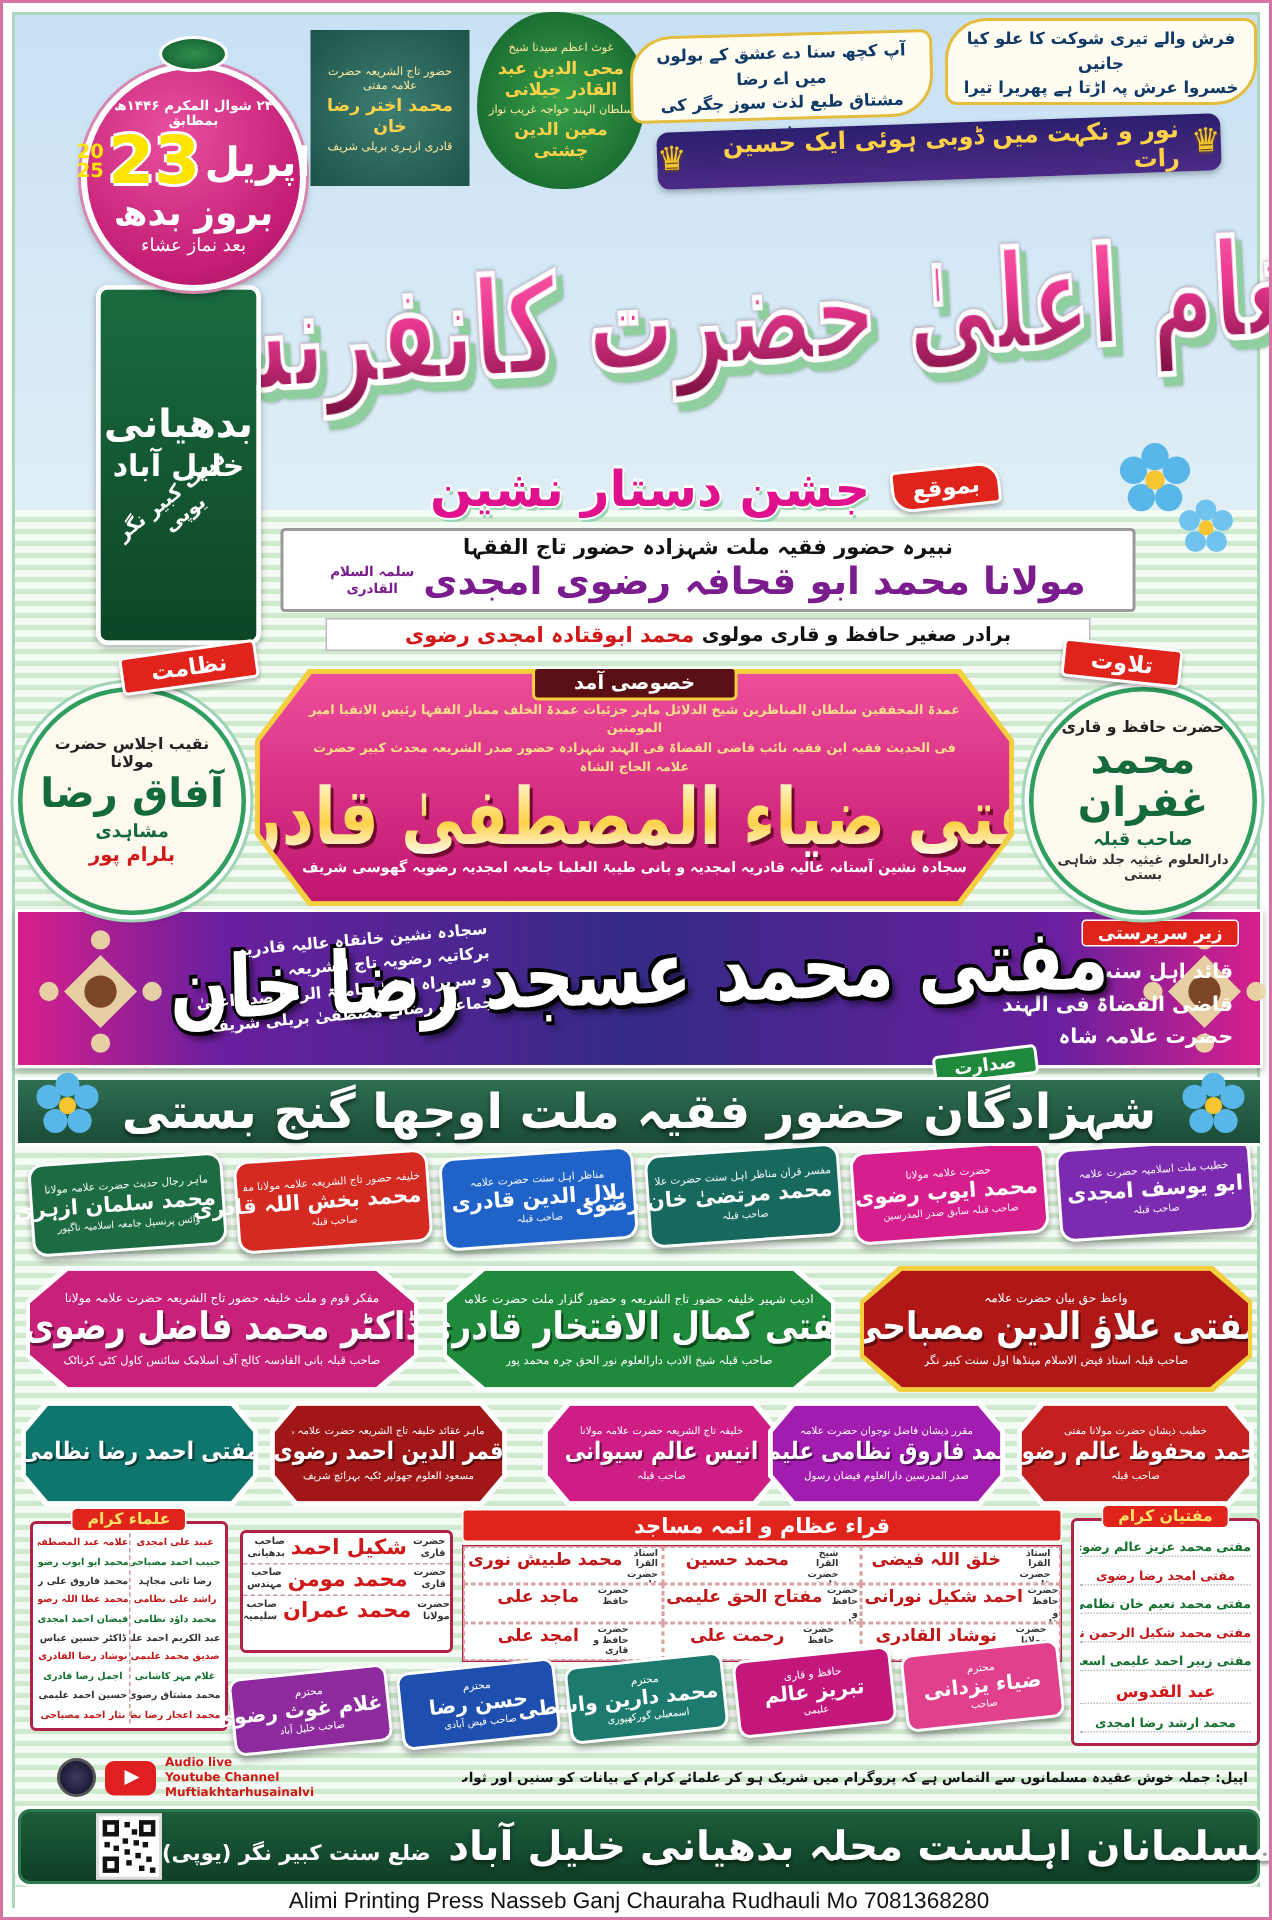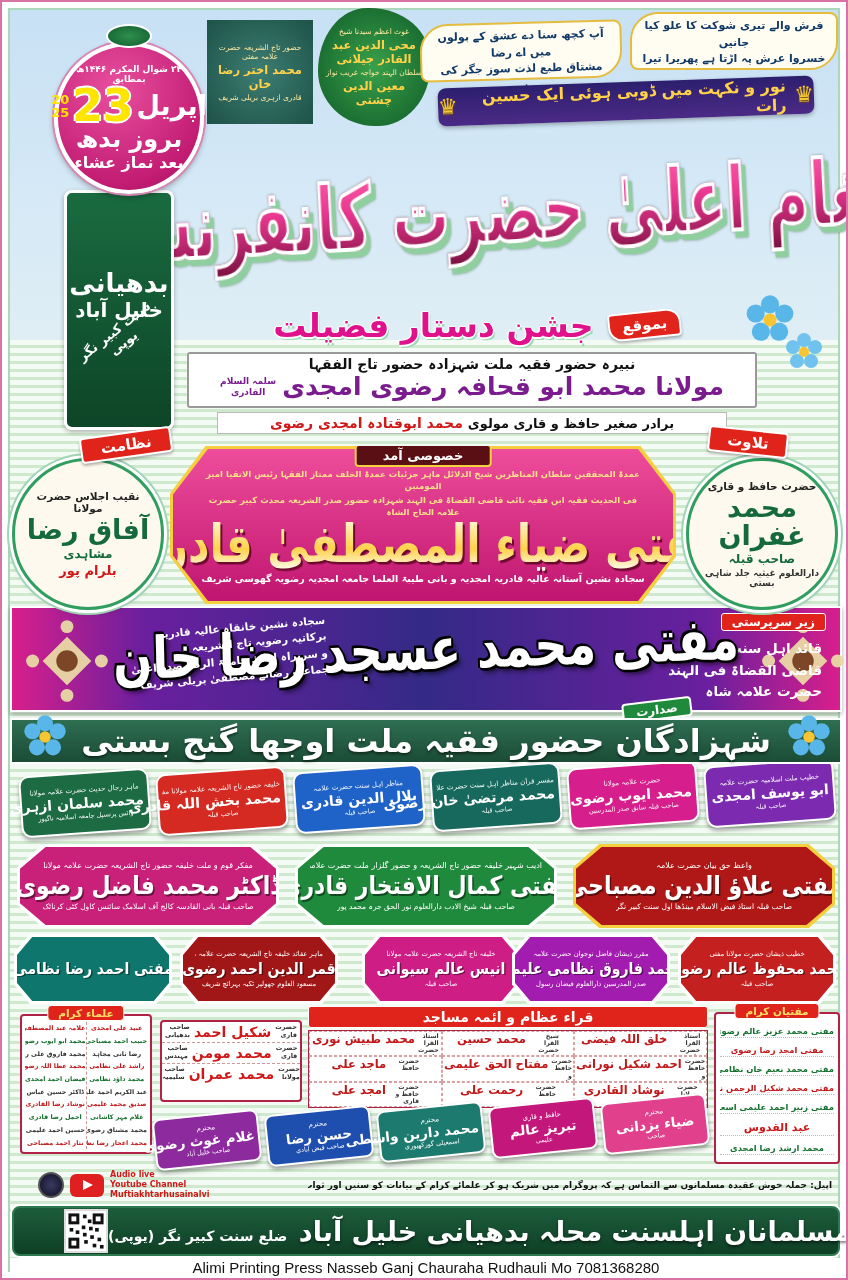--- a/index.html
+++ b/index.html
@@ -21,21 +21,21 @@
     display:flex;flex-direction:column;align-items:center;justify-content:center;color:#fff;z-index:6;text-align:center;}
   .emblem{position:absolute;left:104px;top:22px;width:46px;height:24px;border-radius:50%;
     background:radial-gradient(#2f8f4e,#115c2d);border:2px solid #fff;z-index:7;}
   .hijri{font-size:9px;font-weight:bold;color:#fff;margin-bottom:2px;}
   .date-row{display:flex;direction:ltr;align-items:center;gap:3px;}
   .yr{display:flex;flex-direction:column;color:#ffe400;font-weight:bold;font-size:13px;line-height:1;}
   .day{font-size:44px;font-weight:bold;color:#ffe400;line-height:.9;
     text-shadow:2px 0 #fff,-2px 0 #fff,0 2px #fff,0 -2px #fff;}
   .mon{font-size:27px;font-weight:bold;color:#fff;}
   .wd{font-size:24px;font-weight:bold;}
-  .tm{font-size:16px;font-weight:bold;}
+  .tm{font-size:12px;}
   
   .loc-banner{position:absolute;left:62px;top:188px;width:110px;height:240px;border-radius:8px;
     background:linear-gradient(180deg,#1a6b40,#0d4527);border:3px solid #fff;
     box-shadow:0 2px 5px rgba(0,0,0,.3);display:flex;flex-direction:column;align-items:center;
     justify-content:center;color:#fff;z-index:5;text-align:center;}
   .loc1{font-size:26px;font-weight:bold;}
   .loc2{font-size:20px;font-weight:bold;}
   .loc3{font-size:13px;font-weight:bold;transform:rotate(-38deg);}
   
   .blob{position:absolute;color:#fff;text-align:center;padding:10px 6px;display:flex;flex-direction:column;justify-content:center;gap:2px;}
@@ -261,21 +261,21 @@
     <span class="u" style="margin:0 8px;">نور و نکہت میں ڈوبی ہوئی ایک حسین رات</span>
     <span class="crown">♛</span>
   </div>
 
   <div class="main-title">
     <div class="t">پیغام اعلیٰ حضرت کانفرنس</div>
   </div>
 
   <div class="occasion">
     <span class="occ-tag u">بموقع</span>
-    <span class="occ-txt u">جشن دستار فضیلت</span>
+    <span class="occ-txt u">جشن دستار نشین</span>
   </div>
   <svg class="flower" style="left:742px;top:292px;" width="52" height="52" viewBox="0 0 40 40">
       <g fill="#58b7e8">
         <circle cx="20" cy="8" r="7"></circle>
         <circle cx="31" cy="15" r="7"></circle>
         <circle cx="27" cy="29" r="7"></circle>
         <circle cx="13" cy="29" r="7"></circle>
         <circle cx="9" cy="15" r="7"></circle>
       </g>
       <circle cx="20" cy="20" r="5" fill="#f7c531"></circle>

